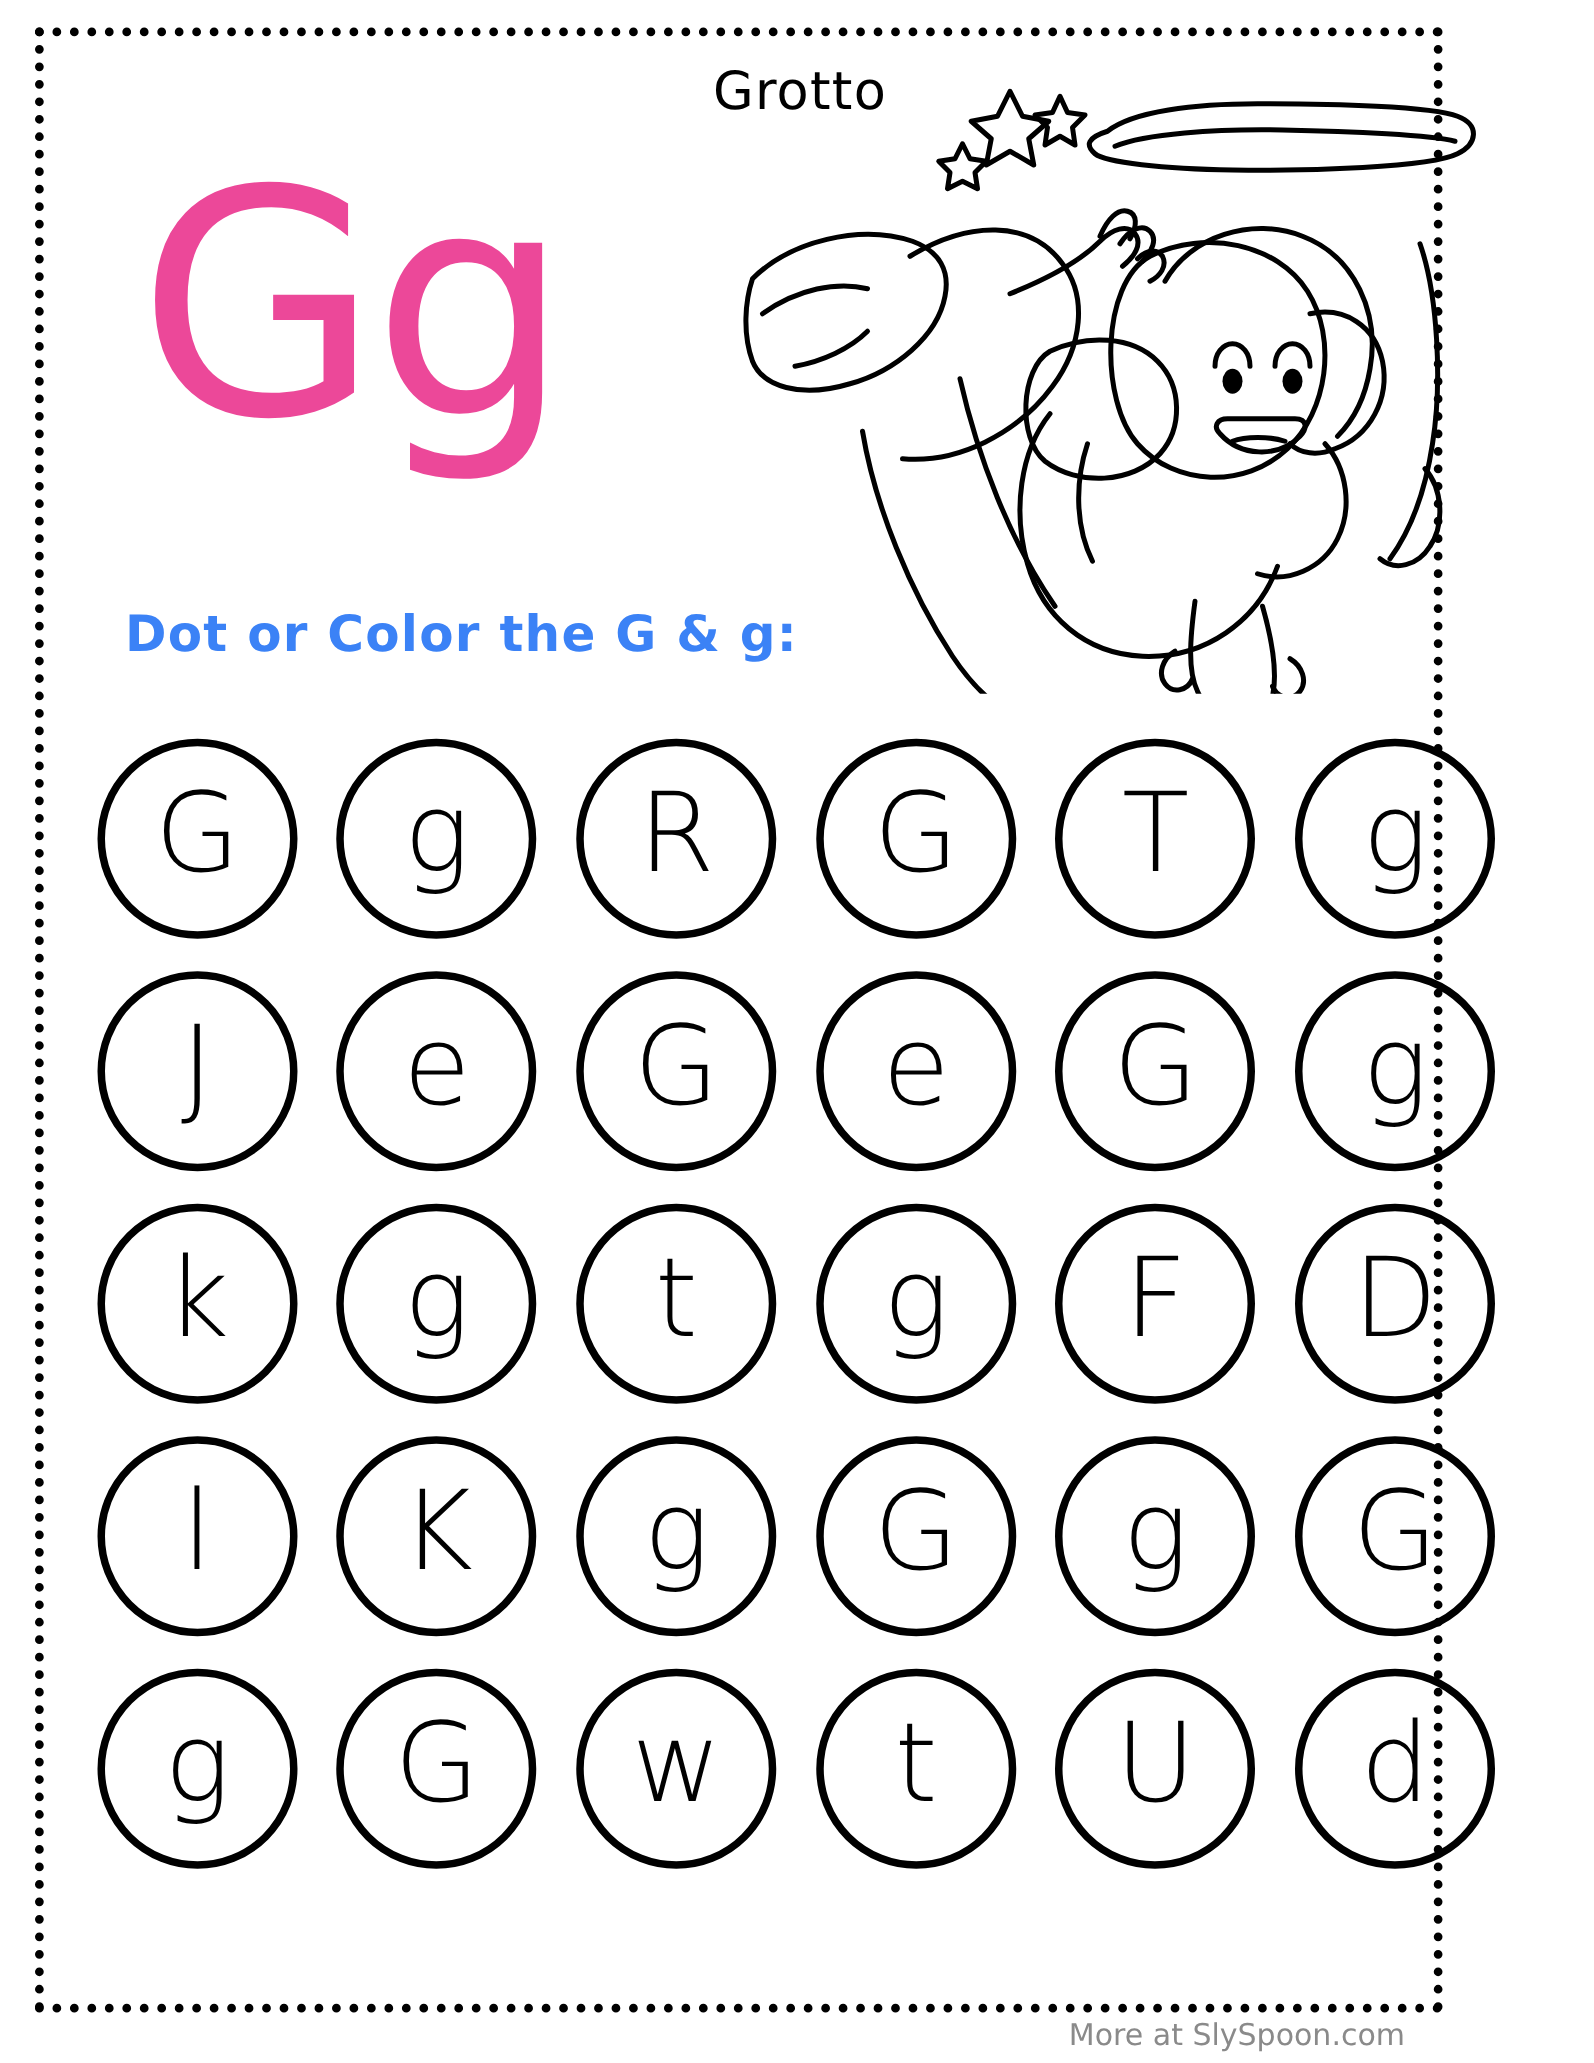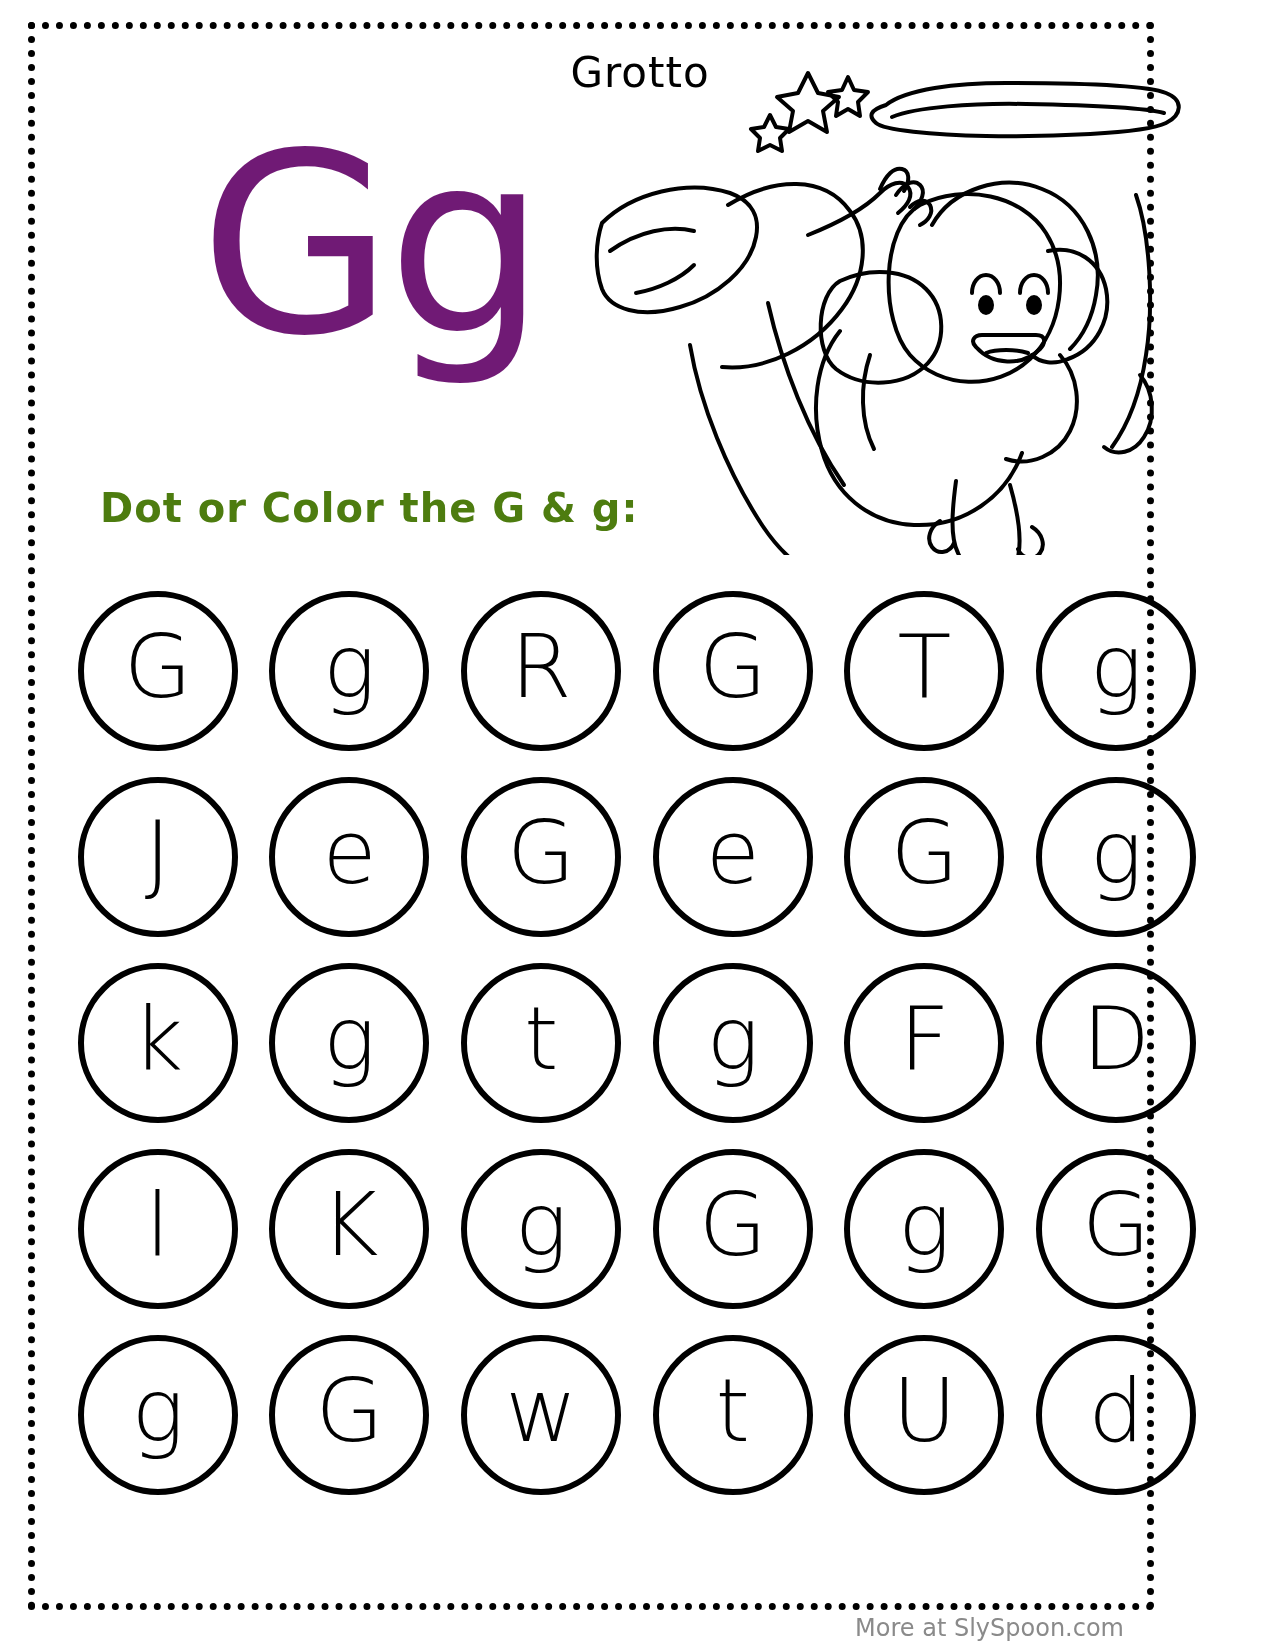--- a/index.html
+++ b/index.html
@@ -46,37 +46,37 @@
     letter-spacing: 1px;
     font-family: "DejaVu Sans", sans-serif;
     color: #000;
   }
 
   .big-letters {
     position: absolute;
     left: 110px;
     top: 120px;
     width: 430px;
-    text-align: right;
+    text-align: left;
     font-size: 250px;
     line-height: 250px;
     font-family: "DejaVu Sans", sans-serif;
     font-weight: 400;
-    color: #701a75;
+    color: #ec4899;
     letter-spacing: -6px;
   }
 
   .instruction {
     position: absolute;
     left: 100px;
     top: 485px;
     font-size: 40px;
     font-weight: bold;
     letter-spacing: 1px;
-    color: #4d7c0f;
+    color: #3b82f6;
     font-family: "DejaVu Sans", sans-serif;
   }
 
   
   .illustration {
     position: absolute;
     left: 540px;
     top: 55px;
     width: 660px;
     height: 500px;

